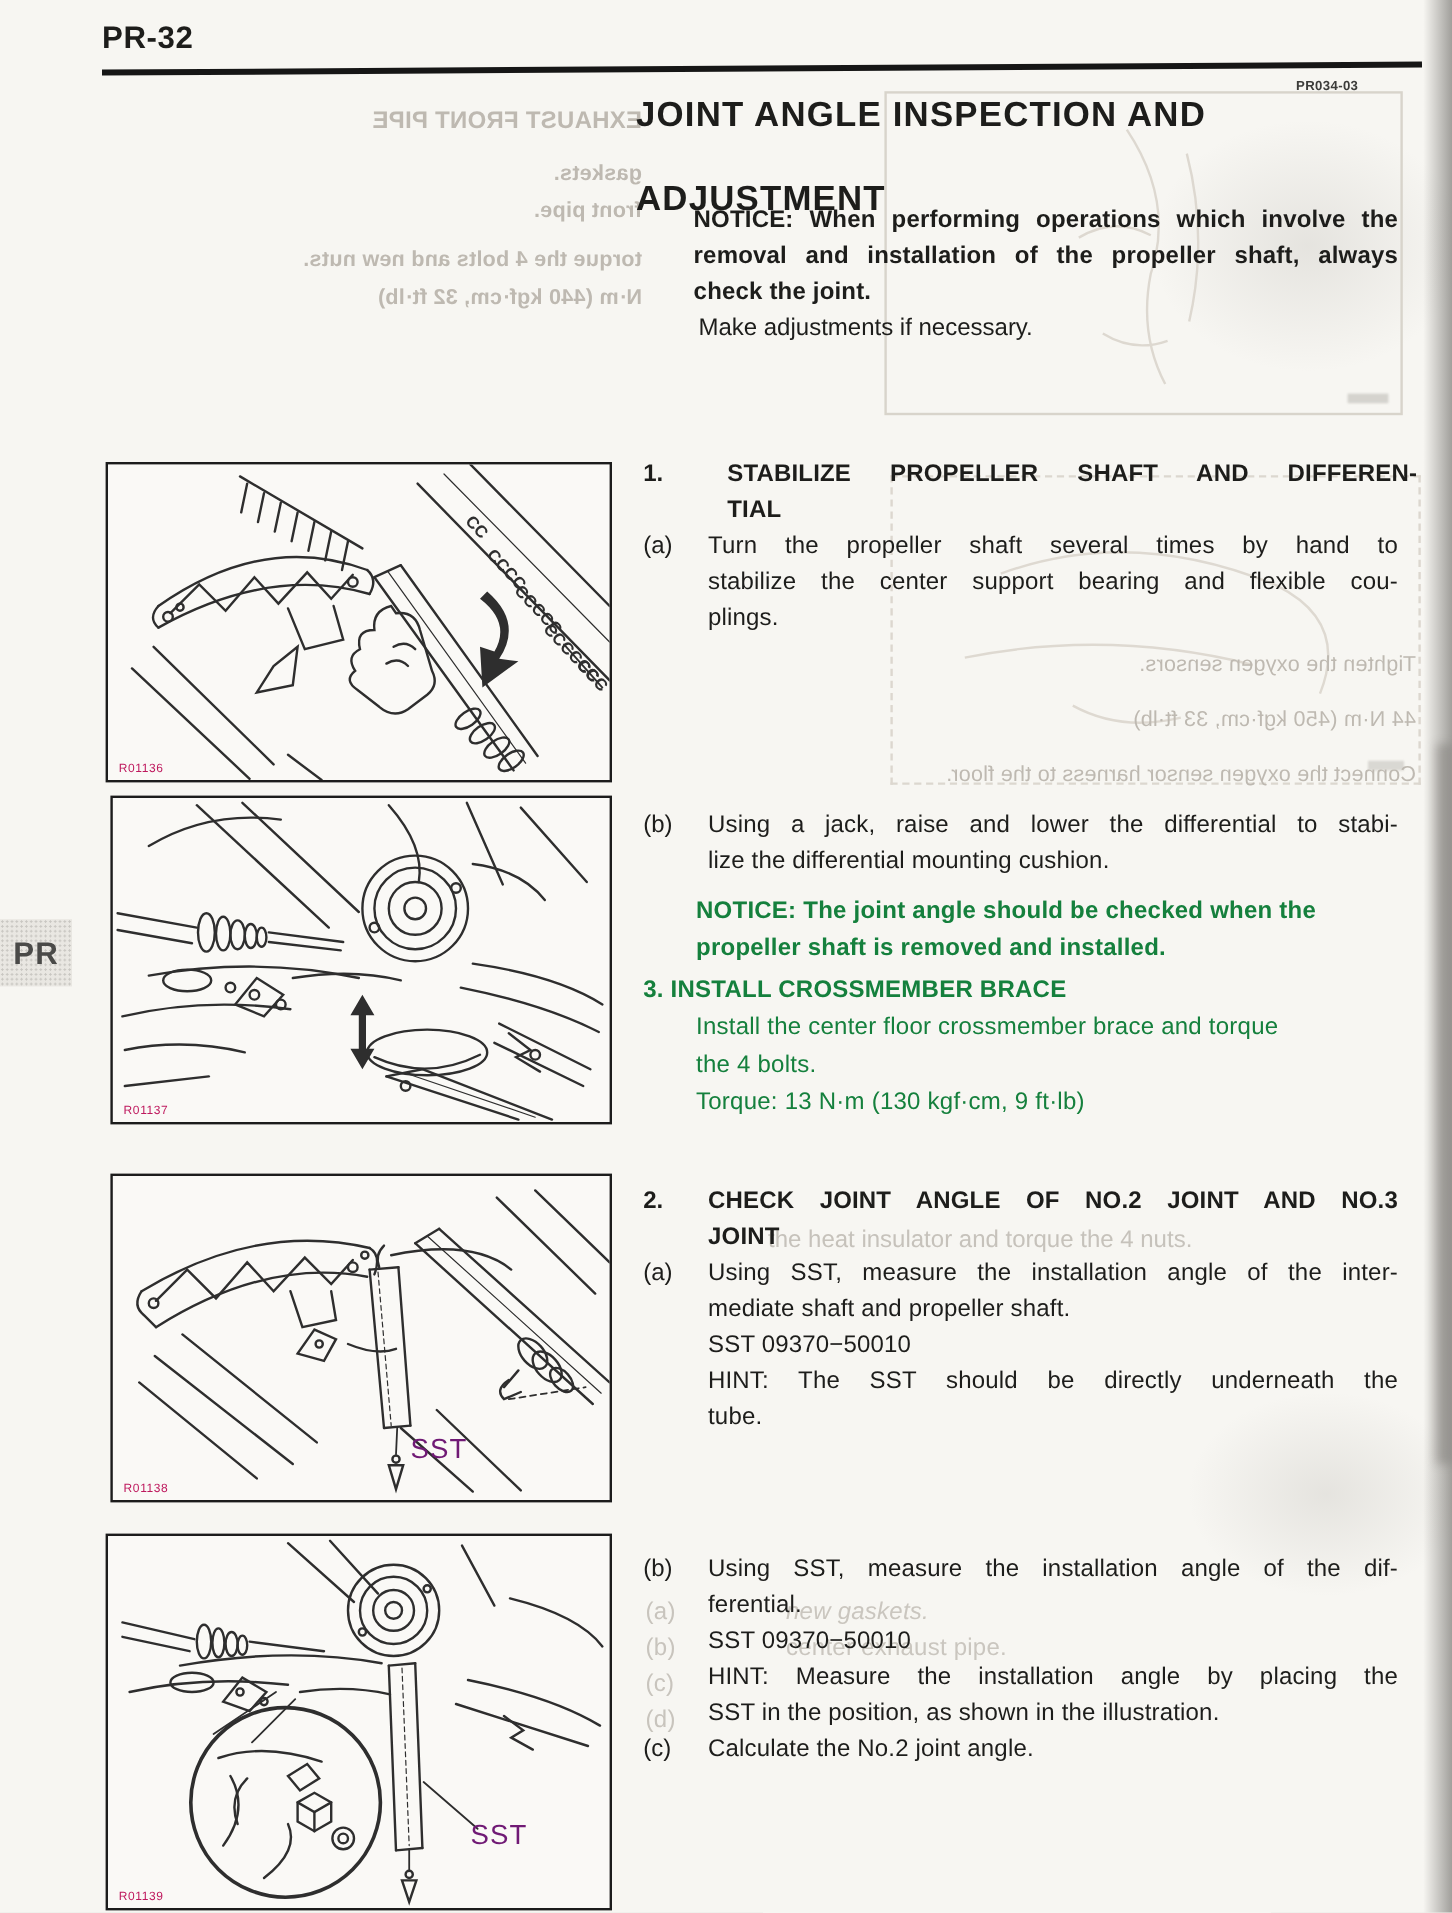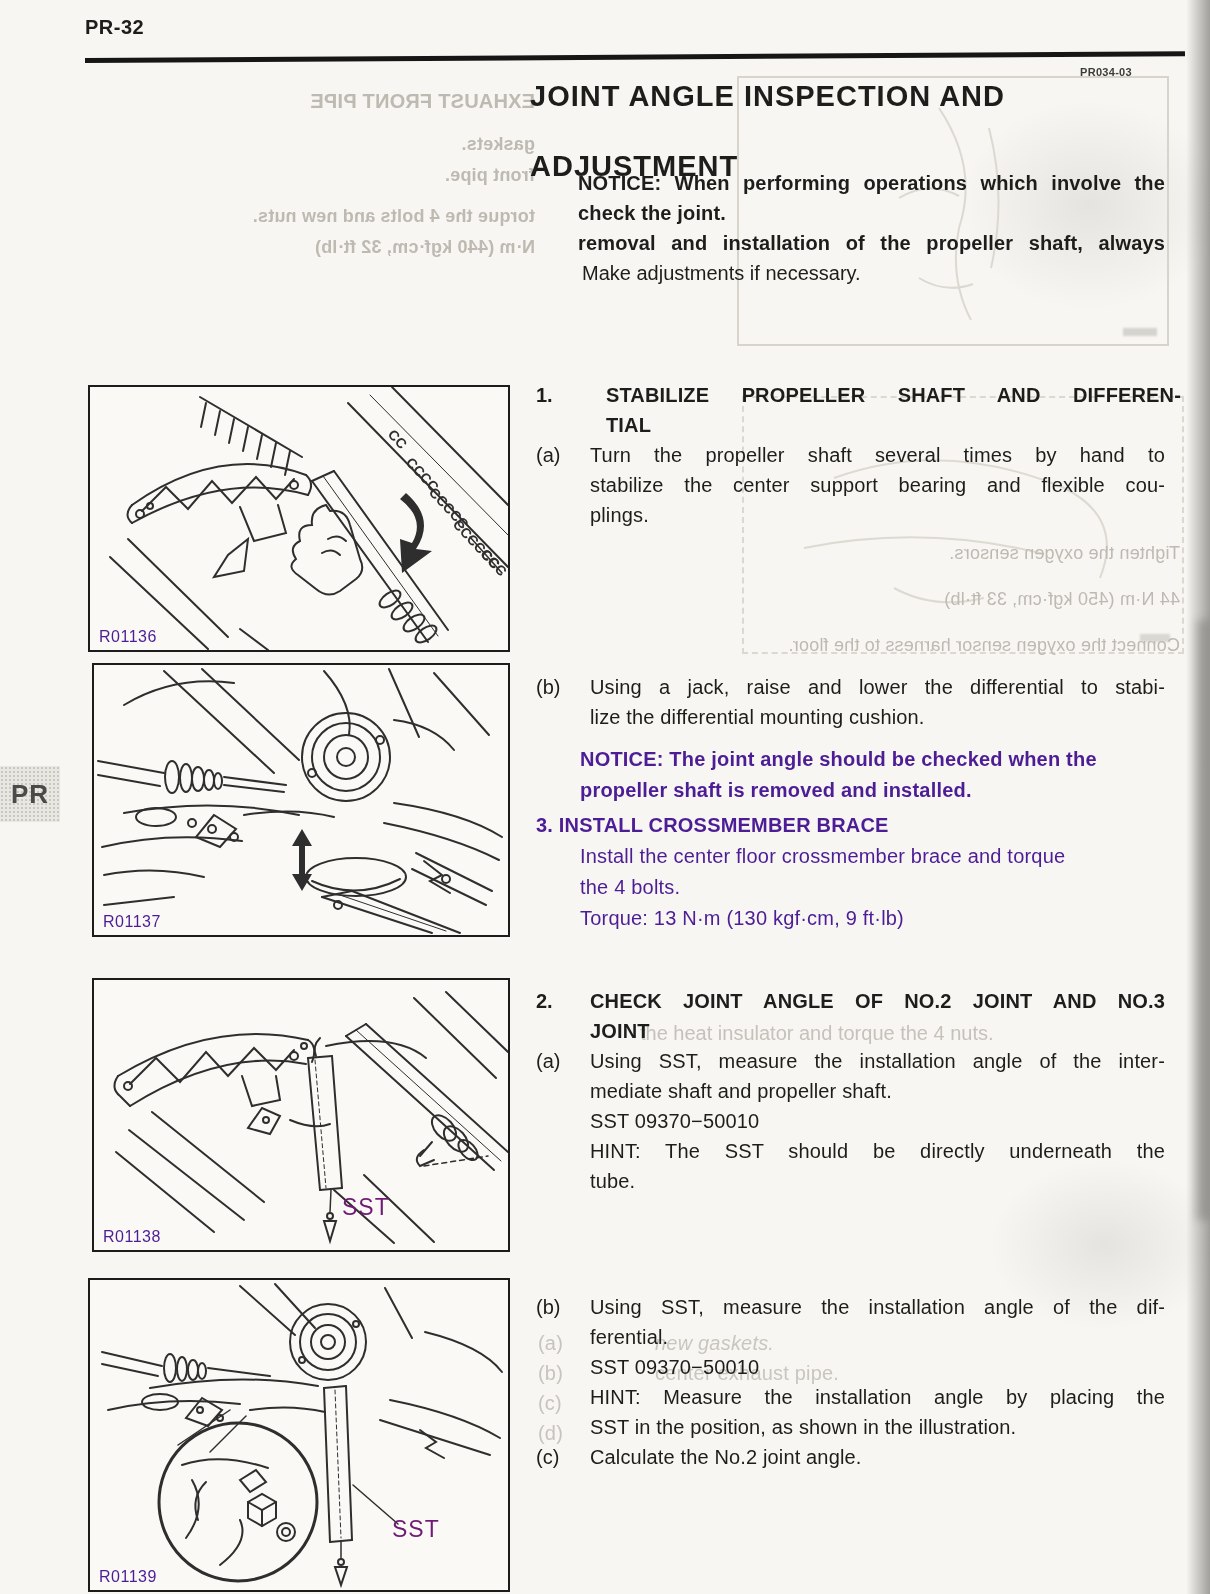--- a/index.html
+++ b/index.html
@@ -5,41 +5,41 @@
   html,body{margin:0;padding:0;background:#e8e6e2;}
   .page{position:relative;width:1210px;height:1594px;margin:0 auto;background:#f7f6f2;
         overflow:hidden;font-family:"Liberation Sans",sans-serif;color:#1d1d1b;}
   .abs{position:absolute;}
   .bold{font-weight:bold;}
   .blk{position:absolute;}
   .ln{display:block;height:30px;line-height:30px;font-size:20px;letter-spacing:.15px;}
   .j{text-align:justify;text-align-last:justify;}
   .hd .ln{font-weight:bold;}
   .figbox{position:absolute;border:2.5px solid #1c1c1c;background:#faf9f6;}
-  .figcap{position:absolute;left:9px;bottom:4px;font-size:16px;letter-spacing:.5px;color:#4c1d95;}
+  .figcap{position:absolute;left:9px;bottom:4px;font-size:10px;letter-spacing:.5px;color:#be185d;}
   .sstlab{position:absolute;font-size:23px;letter-spacing:1px;color:#701a75;}
   .steplab{position:absolute;font-size:20px;height:30px;line-height:30px;}
   .ghost-mir{transform:scaleX(-1);color:#beb9b1;filter:blur(.5px);font-weight:bold;}
-  .ghost-soft{color:#4c1d95;}
+  .ghost-soft{color:#15803d;}
   .ghostln{display:block;line-height:31px;font-size:20px;letter-spacing:.2px;}
   .smudge{position:absolute;border-radius:50%;
           background:radial-gradient(closest-side,rgba(158,154,147,.20),rgba(158,154,147,0));}
   svg.lineart{display:block;}
 </style>
 </head>
 <body>
 
 <div class="page">
 
   <div class="smudge" style="left:960px;top:100px;width:260px;height:210px;"></div>
   <div class="smudge" style="left:990px;top:1160px;width:230px;height:170px;"></div>
   <div class="abs" style="right:0;top:0;width:24px;height:1594px;background:linear-gradient(to right,rgba(90,88,84,0),rgba(66,64,60,.48));"></div>
   <div class="abs" style="right:0;top:620px;width:14px;height:600px;background:rgba(58,56,52,.22);filter:blur(4px);"></div>
 
-  <div class="abs bold" style="left:85px;top:16px;font-size:20px;letter-spacing:.5px;">PR-32</div>
+  <div class="abs bold" style="left:85px;top:16px;font-size:26px;letter-spacing:.5px;">PR-32</div>
   <div class="abs" style="left:85px;top:58px;width:1100px;height:5px;background:#161616;transform:rotate(-.35deg);transform-origin:left center;"></div>
   <div class="abs bold" style="left:1080px;top:66px;font-size:11px;letter-spacing:.3px;color:#3c3c3a;">PR034-03</div>
 
   <div class="blk ghost-mir" style="left:95px;top:86px;width:440px;text-align:left;">
     <span class="ghostln" style="font-size:20px;margin-bottom:12px;">EXHAUST FRONT PIPE</span>
     <span class="ghostln" style="font-size:18px;">gaskets.</span>
     <span class="ghostln" style="font-size:18px;margin-bottom:10px;">front pipe.</span>
     <span class="ghostln" style="font-size:18px;">torque the 4 bolts and new nuts.</span>
     <span class="ghostln" style="font-size:18px;">N·m (440 kgf·cm, 32 ft·lb)</span>
   </div>
@@ -54,22 +54,22 @@
       </g>
     </svg>
     <div class="abs" style="right:10px;bottom:8px;width:34px;height:8px;background:rgba(150,146,140,.35);filter:blur(1px);"></div>
   </div>
 
   <div class="abs bold" style="left:530px;top:80px;font-size:29px;letter-spacing:1px;">JOINT ANGLE INSPECTION AND</div>
   <div class="abs bold" style="left:530px;top:126px;font-size:29px;letter-spacing:1px;margin-top:24px;">ADJUSTMENT</div>
 
   <div class="blk bold" style="left:578px;top:168px;width:587px;">
     <div class="ln j">NOTICE: When performing operations which involve the</div>
+    <div class="ln j">removal and installation of the propeller shaft, always</div>
     <div class="ln">check the joint.</div>
-    <div class="ln j">removal and installation of the propeller shaft, always</div>
   </div>
   <div class="abs" style="left:582px;top:258px;font-size:20px;height:30px;line-height:30px;">Make adjustments if necessary.</div>
 
   <div class="abs" style="left:742px;top:396px;width:438px;height:254px;border:2px dashed #dcd7cf;">
     <svg class="lineart" width="438" height="254" viewBox="0 0 438 254">
       <g stroke="#ded9d1" stroke-width="2" fill="none">
         <path d="M90 80 Q200 40 320 90 Q380 120 356 180"></path>
         <path d="M60 150 Q180 126 300 156"></path>
         <path d="M150 190 q40 22 90 10"></path>
       </g>

